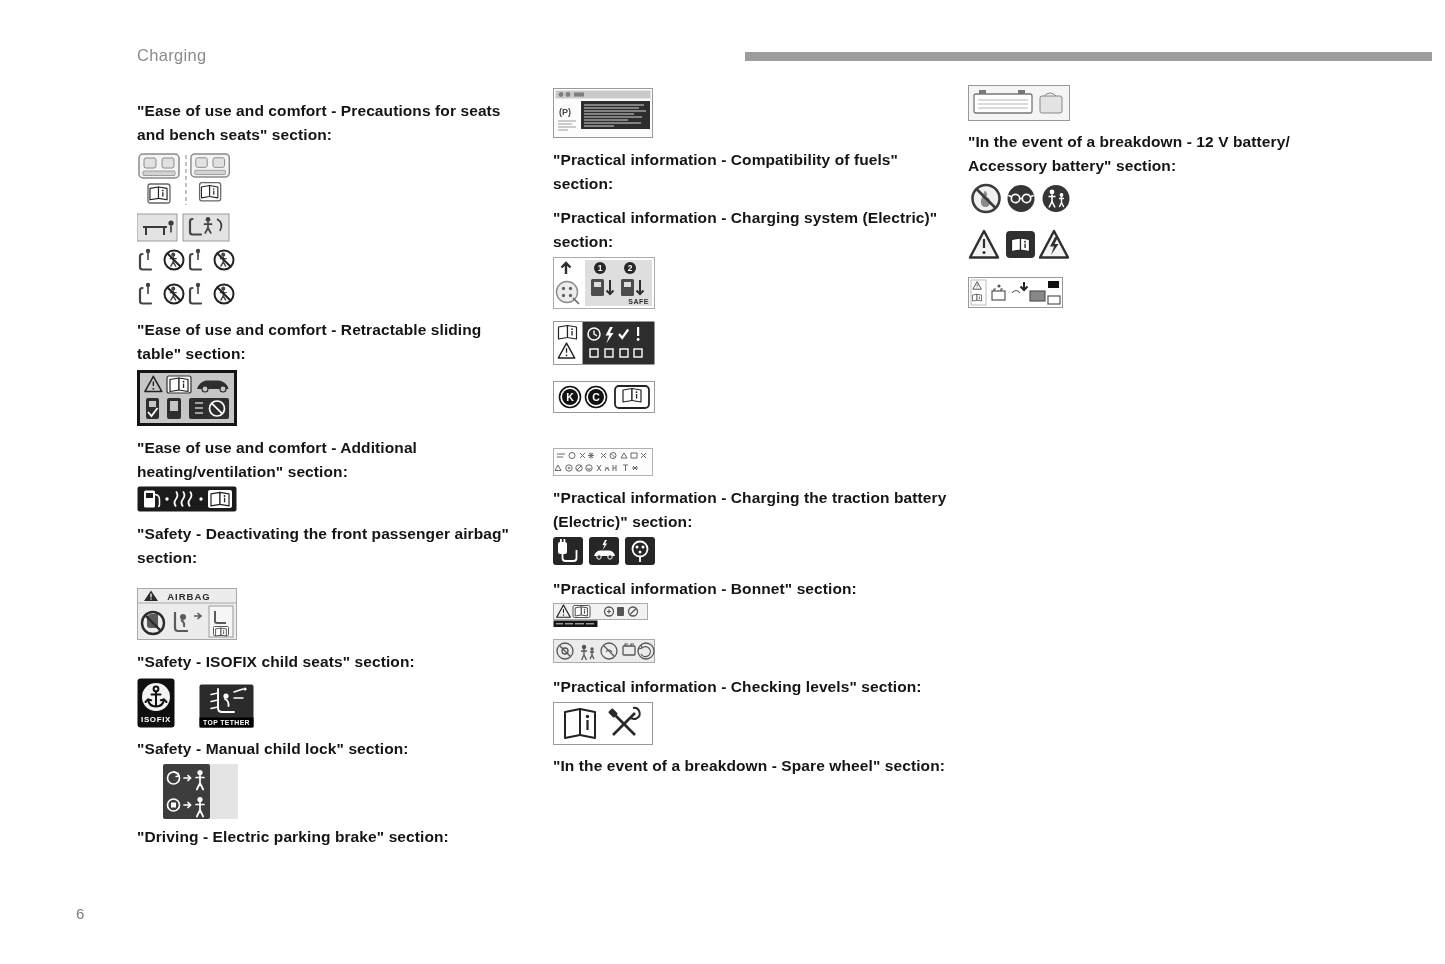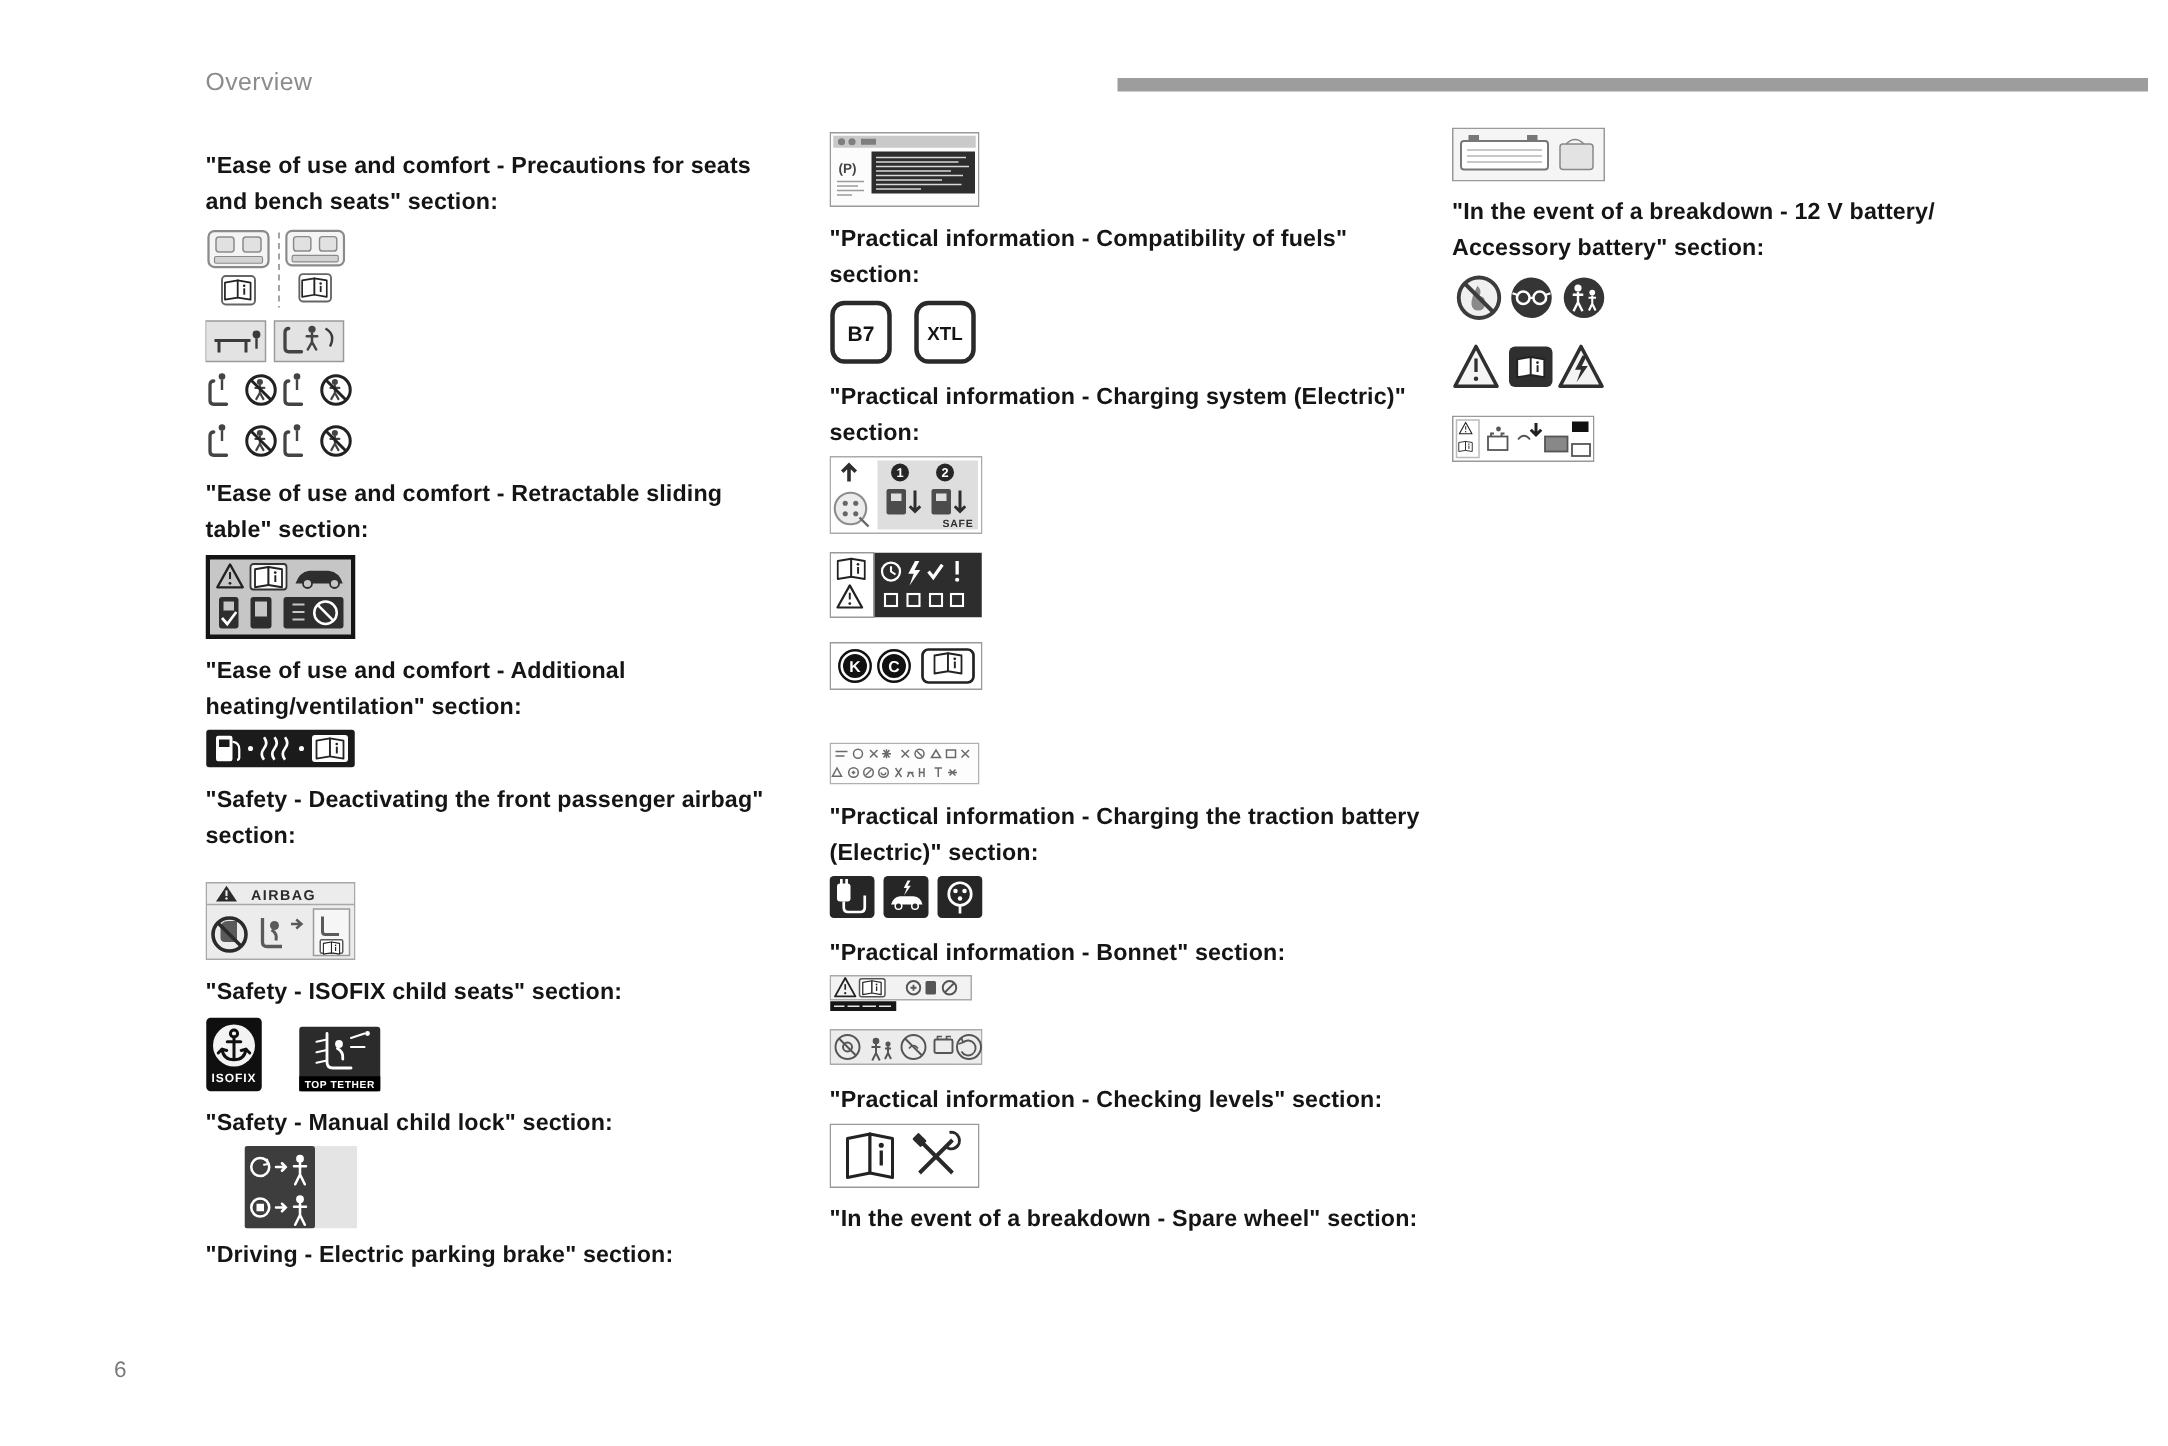--- a/index.html
+++ b/index.html
@@ -74,21 +74,21 @@
     <g transform="translate(24,1)">
       <use href="#sym-person-dark" transform="translate(6,3.5) scale(0.85)"></use>
       <use href="#sym-nocircle"></use>
     </g>
   </g>
 </defs>
 </svg>
 
 <div class="page">
 
-  <div class="page-header-label">Overview</div>
+  <div class="page-header-label">Charging</div>
   <div class="header-rule"></div>
 
   <div class="col col1">
 
     <h3 class="sec-title">"Ease of use and comfort - Precautions for seats and bench seats" section:</h3>
 
     <div class="fig" style="margin-top:5px">
       <svg width="100" height="158" viewBox="0 0 100 158">
         <use href="#sym-seatgroup" transform="translate(0,0)"></use>
         <line x1="49" y1="3" x2="49" y2="53" stroke="#999" stroke-width="1.2" stroke-dasharray="4,3"></line>
@@ -273,30 +273,20 @@
           <path d="M31,17 h60 M31,20 h55 M31,23 h62 M31,26 h50 M31,29 h58 M31,32 h44 M31,35 h57 M31,38 h30"></path>
         </g>
         <g stroke="#9a9a9a" stroke-width="1">
           <path d="M5,33 h18 M5,36 h14 M5,39 h18 M5,42 h10"></path>
         </g>
       </svg>
     </div>
 
     <h3 class="sec-title" style="margin-top:10px">"Practical information - Compatibility of fuels" section:</h3>
 
-    <div class="fig row" style="margin-top:4px; gap:14px">
-      <svg width="42" height="43" viewBox="0 0 42 43">
-        <rect x="2" y="2" width="38" height="39" rx="8" fill="#fff" stroke="#2a2a2a" stroke-width="3"></rect>
-        <text x="21" y="27" text-anchor="middle" font-size="14" font-weight="bold" fill="#141414">B7</text>
-      </svg>
-      <svg width="42" height="43" viewBox="0 0 42 43">
-        <rect x="2" y="2" width="38" height="39" rx="8" fill="#fff" stroke="#2a2a2a" stroke-width="3"></rect>
-        <text x="21" y="26.5" text-anchor="middle" font-size="12.5" font-weight="bold" fill="#141414">XTL</text>
-      </svg>
-    </div>
 
     <h3 class="sec-title" style="margin-top:10px">"Practical information - Charging system (Electric)" section:</h3>
 
     <div class="fig" style="margin-top:3px">
       <svg width="102" height="52" viewBox="0 0 102 52">
         <rect x="0.5" y="0.5" width="101" height="51" fill="#fff" stroke="#aaa"></rect>
         <g>
           <path d="M13,17 V6 M8.5,10.5 L13,6 L17.5,10.5" stroke="#2e2e2e" stroke-width="2.4" fill="none"></path>
         </g>
         <g>

